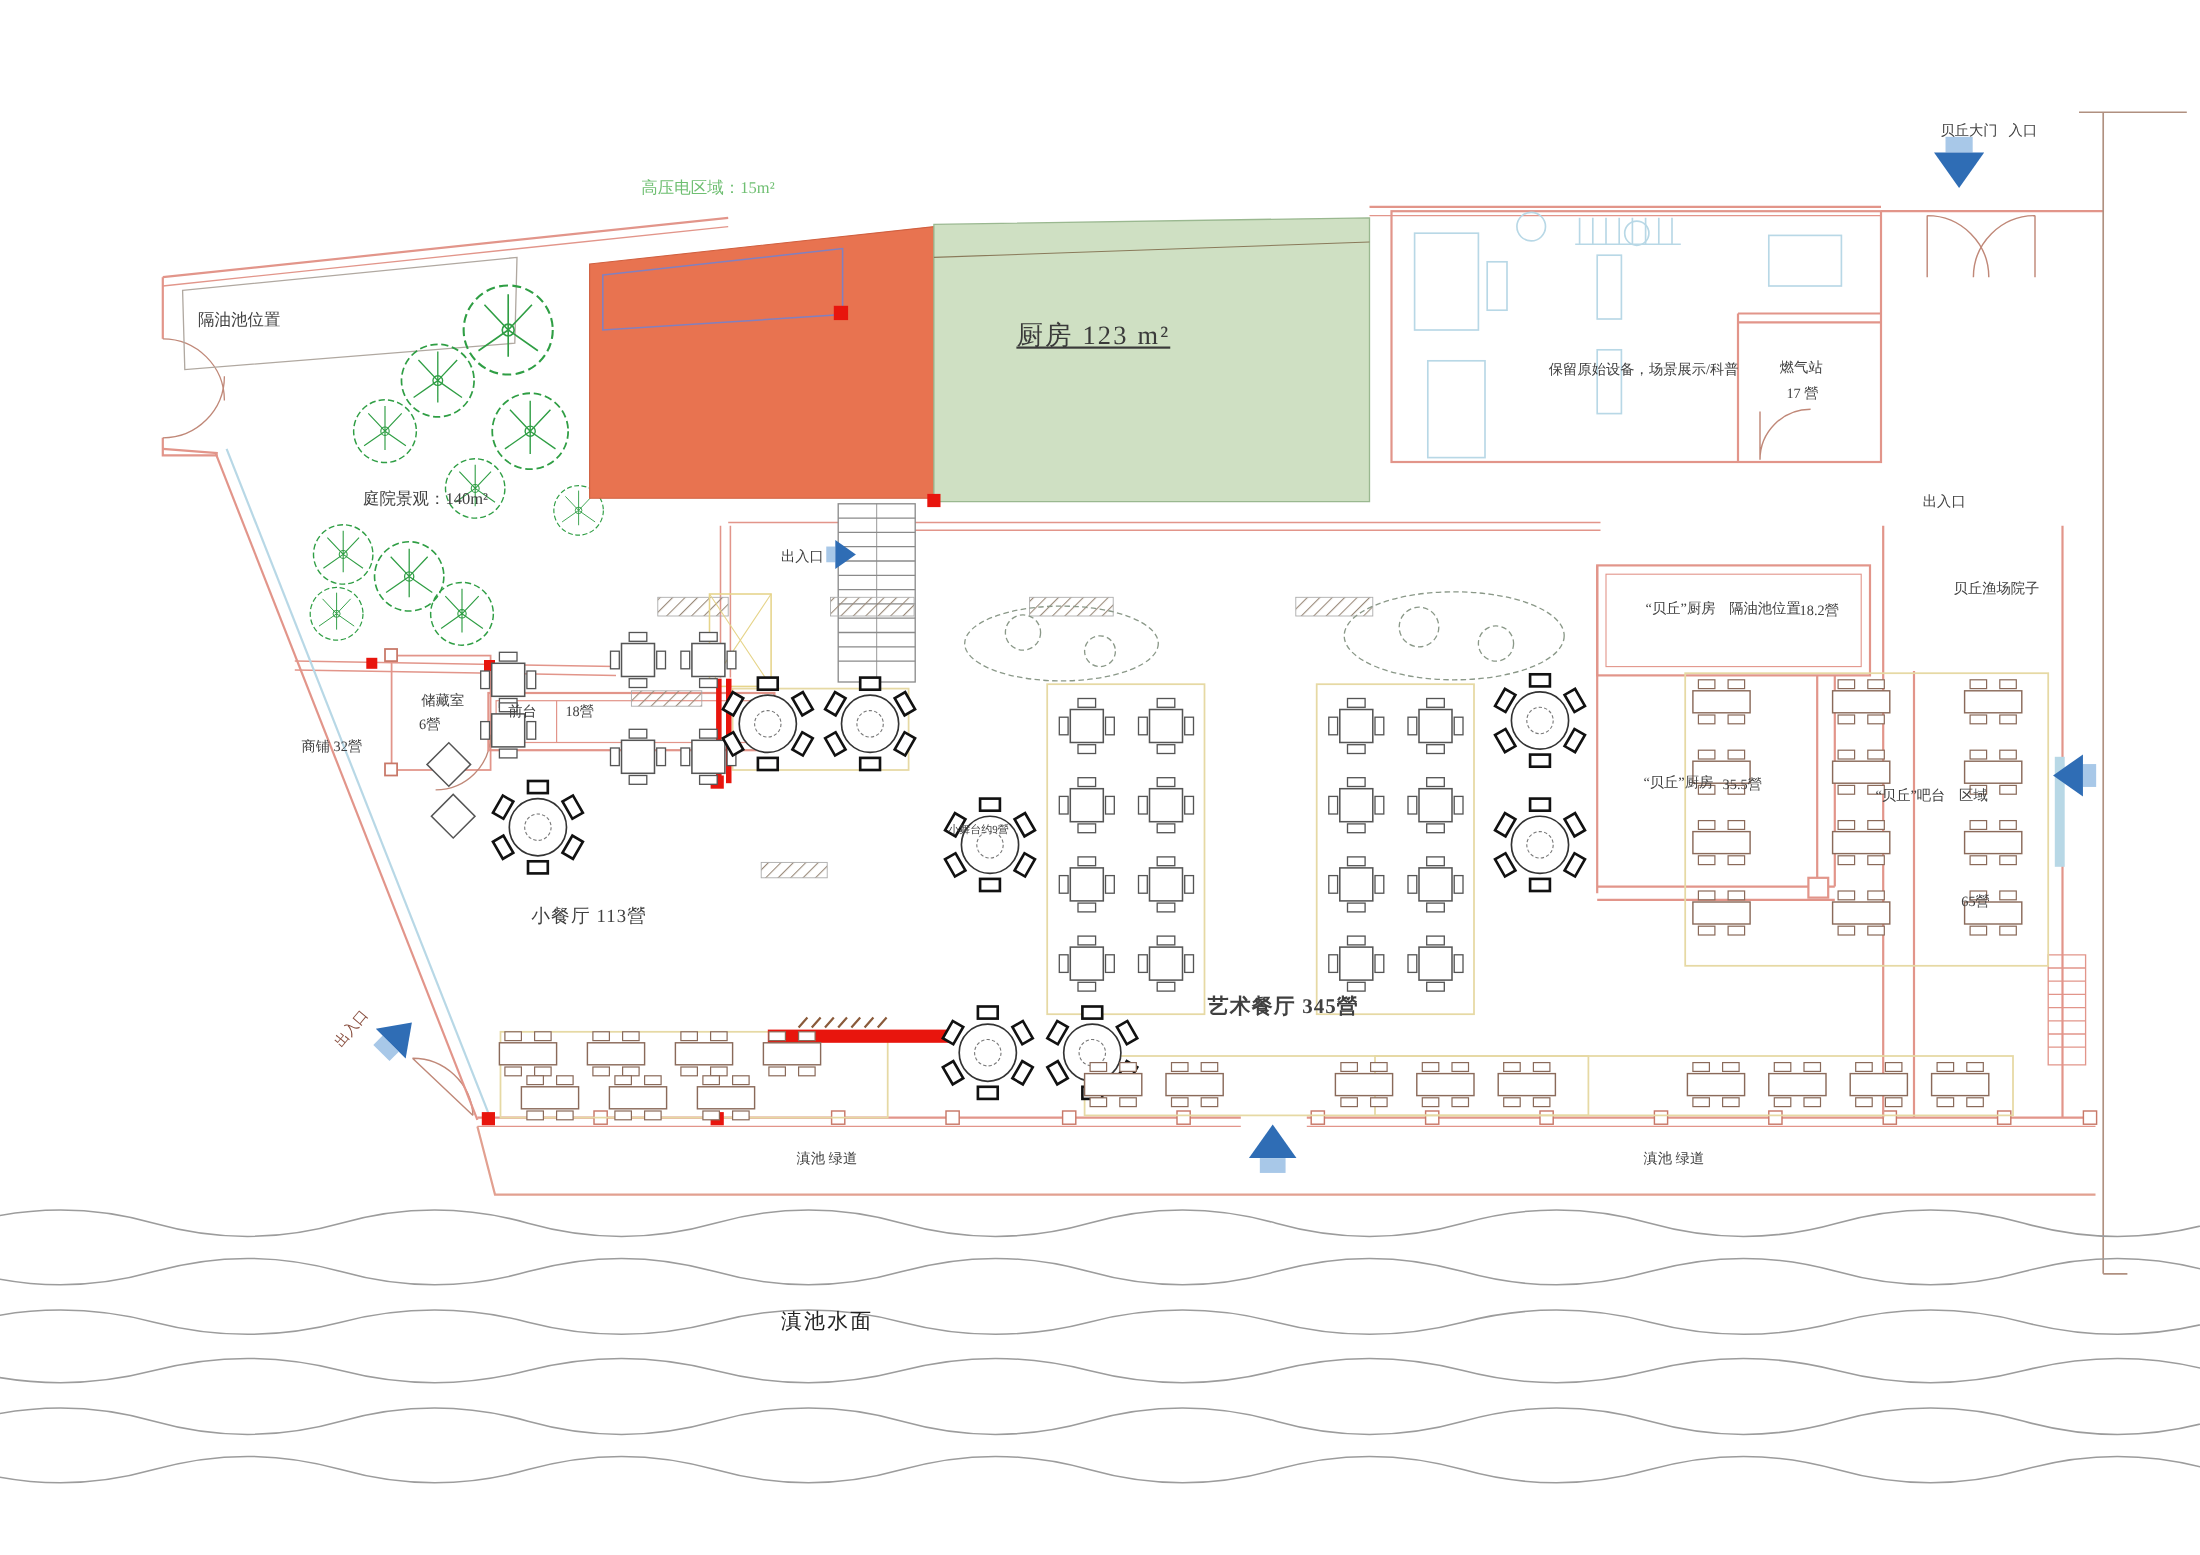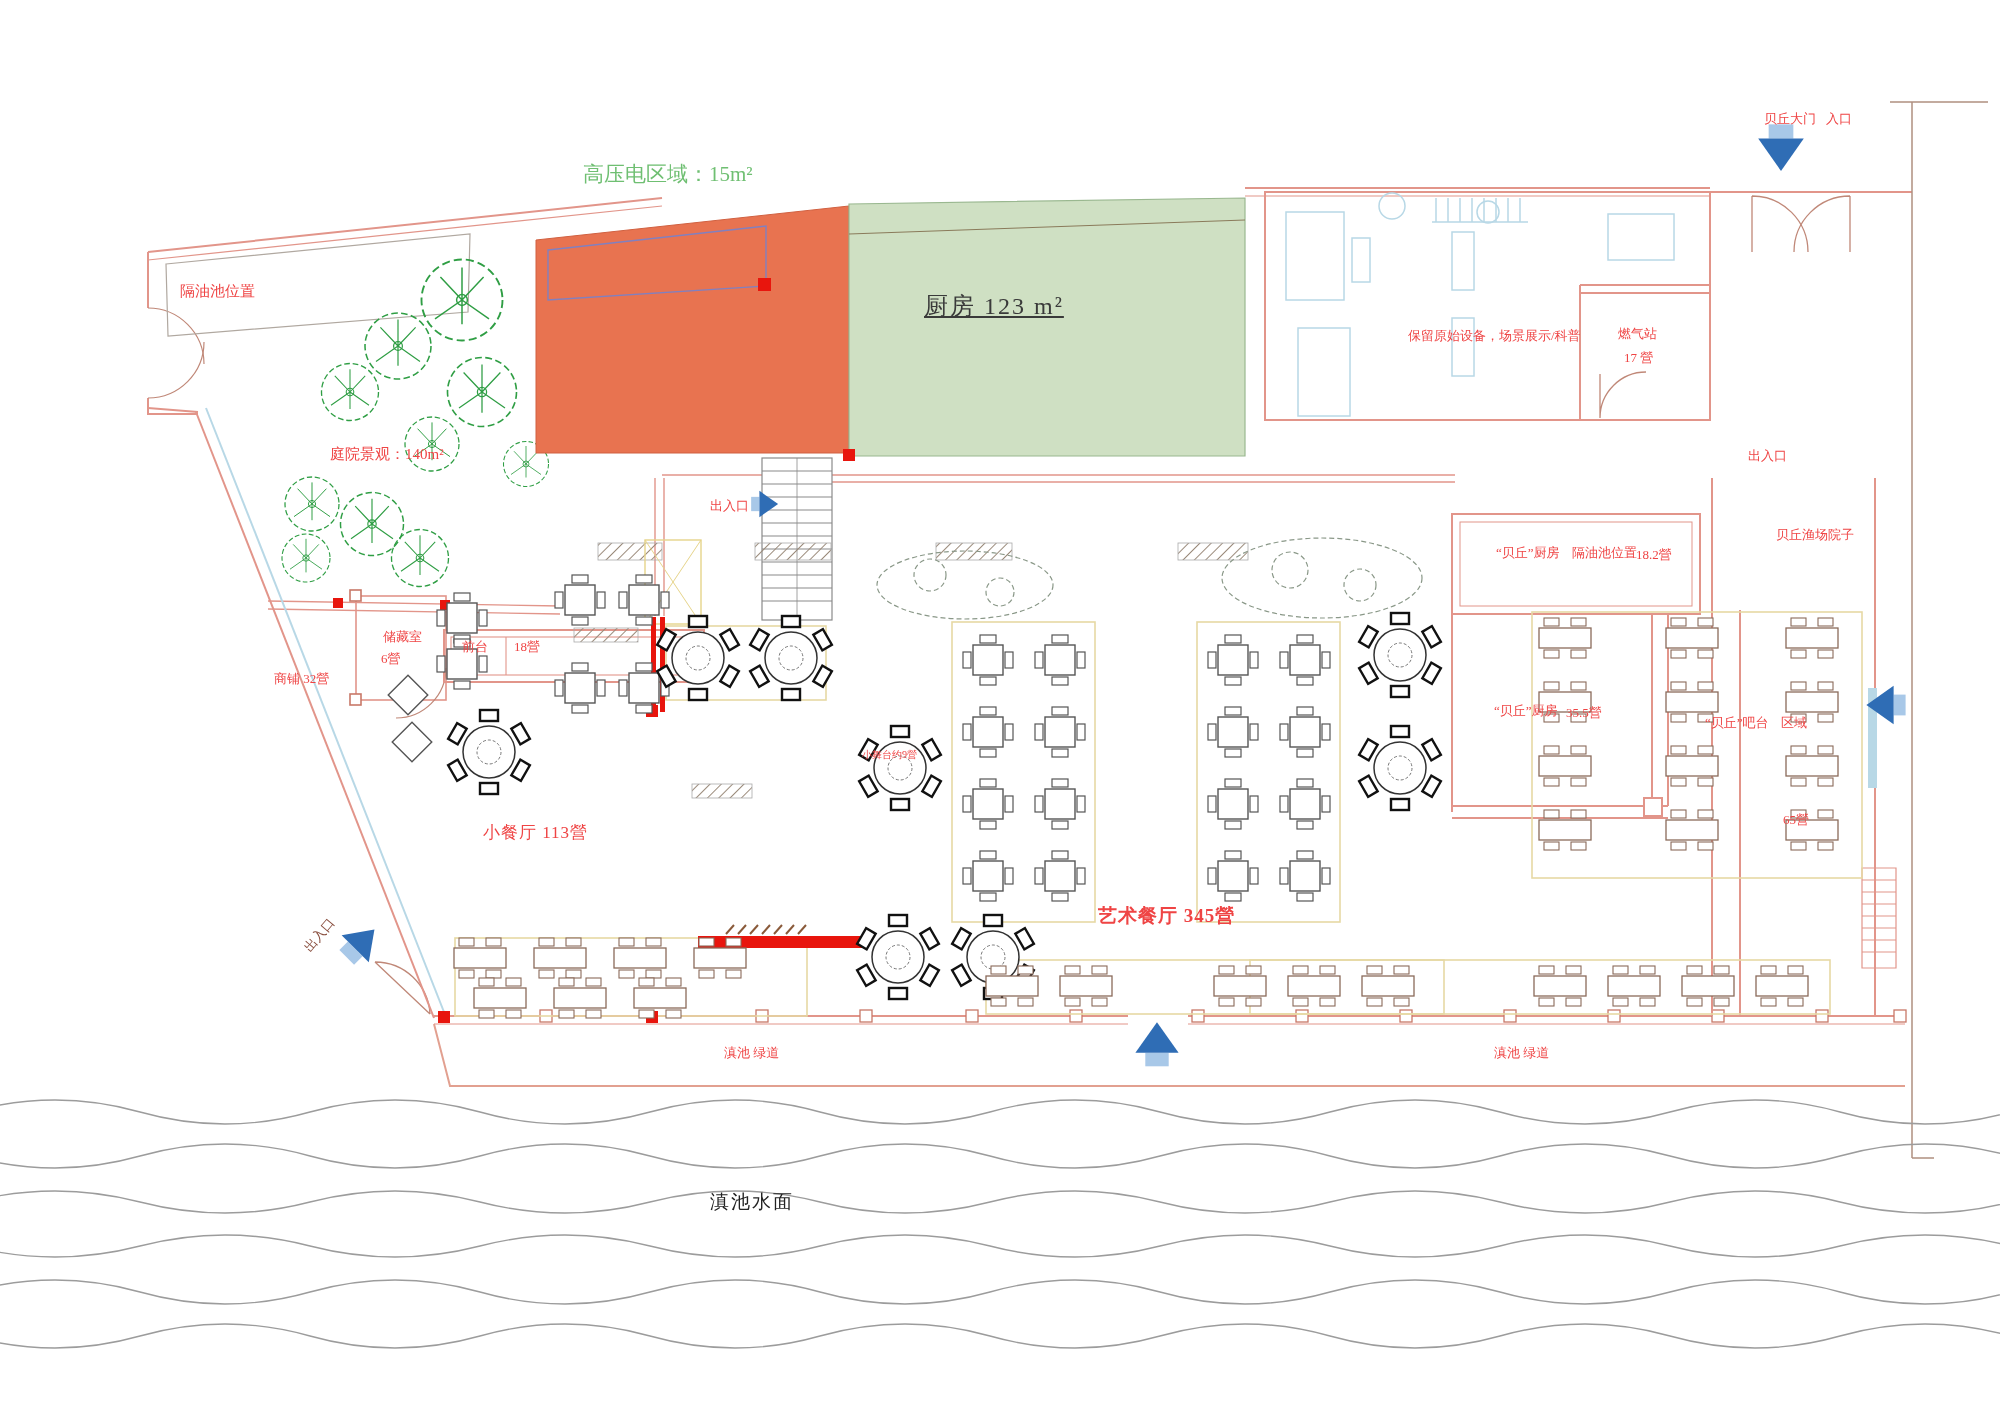--- a/index.html
+++ b/index.html
@@ -1,21 +1,21 @@
 <!DOCTYPE html>
 <html><head>
 <meta charset="utf-8">
 <style>
   html,body{margin:0;padding:0;background:#fff;}
   #canvas{position:relative;width:2000px;height:1414px;background:#fff;overflow:hidden;
           font-family:"Liberation Serif","DejaVu Serif",serif;}
   svg.plan{position:absolute;left:0;top:0;}
-  .lb{position:absolute;white-space:nowrap;color:#ef4444;font-size:13px;line-height:1.1;
+  .lb{position:absolute;white-space:nowrap;color:#404040;font-size:13px;line-height:1.1;
       font-family:"Liberation Serif","DejaVu Serif",serif;}
-  .lb.green{color:#6fbf72;font-size:21px;}
+  .lb.green{color:#6fbf72;font-size:15px;}
   .lb.big{font-size:24px;letter-spacing:2px;color:#3a3a3a;text-decoration:underline;}
   .lb.md{font-size:15px;}
   .lb.dining{font-size:17px;letter-spacing:1px;margin-left:28px;}
   .lb.art{font-size:19px;letter-spacing:1px;font-weight:bold;}
   .lb.stage{font-size:10px;}
   .lb.rot{transform:rotate(-50deg);color:#8a5040;}
   .lb.lake{font-size:19px;letter-spacing:2px;color:#222;text-align:center;}
   .title{position:absolute;left:50%;transform:translateX(-50%);top:1322px;font-size:46px;
          letter-spacing:5px;color:#111;white-space:nowrap;
          font-family:"Liberation Serif","DejaVu Serif",serif;}

